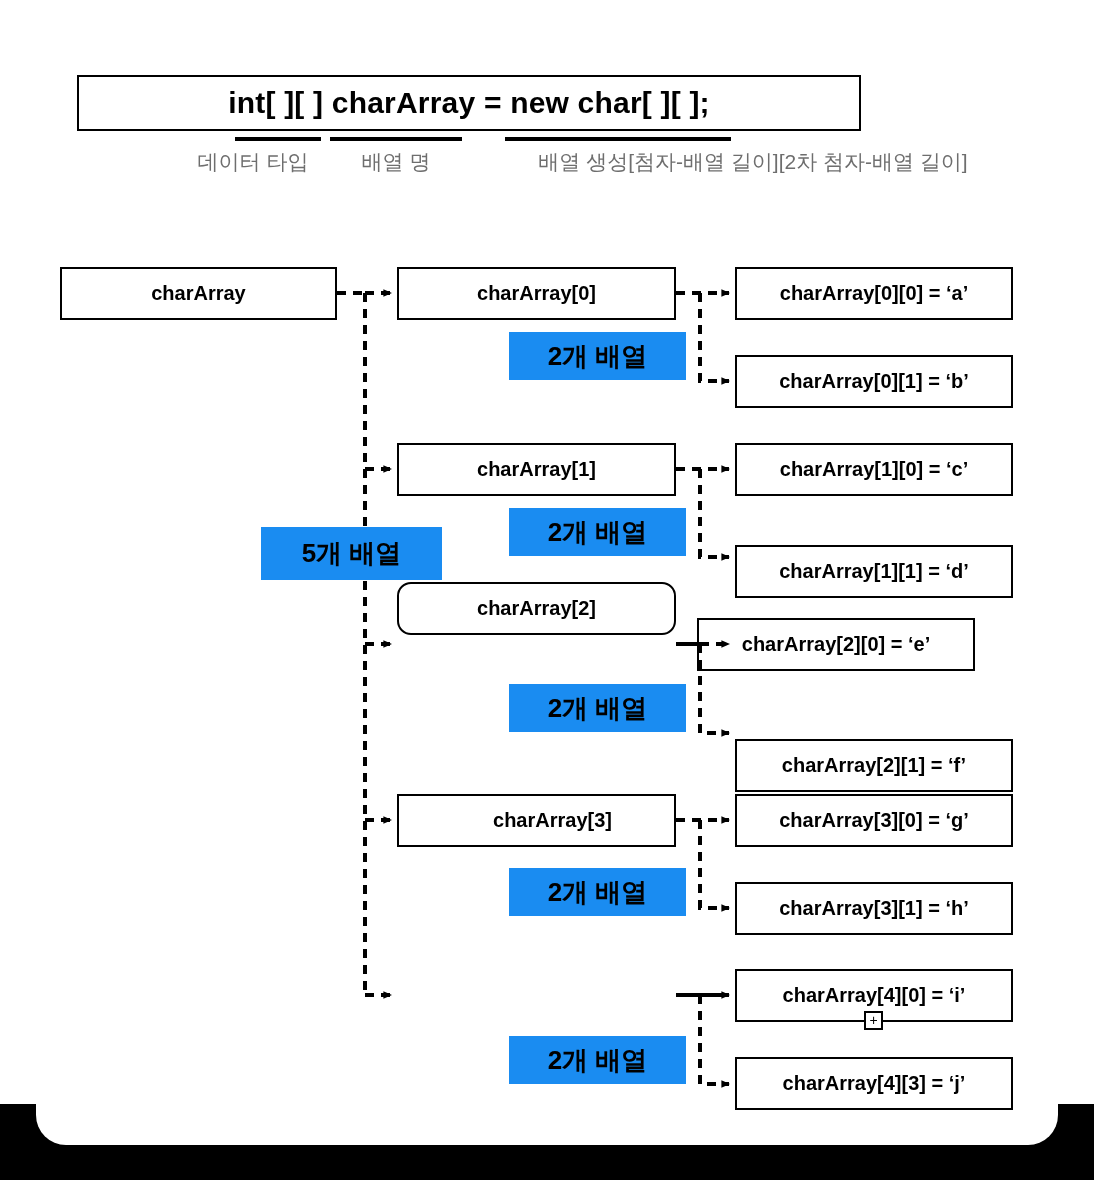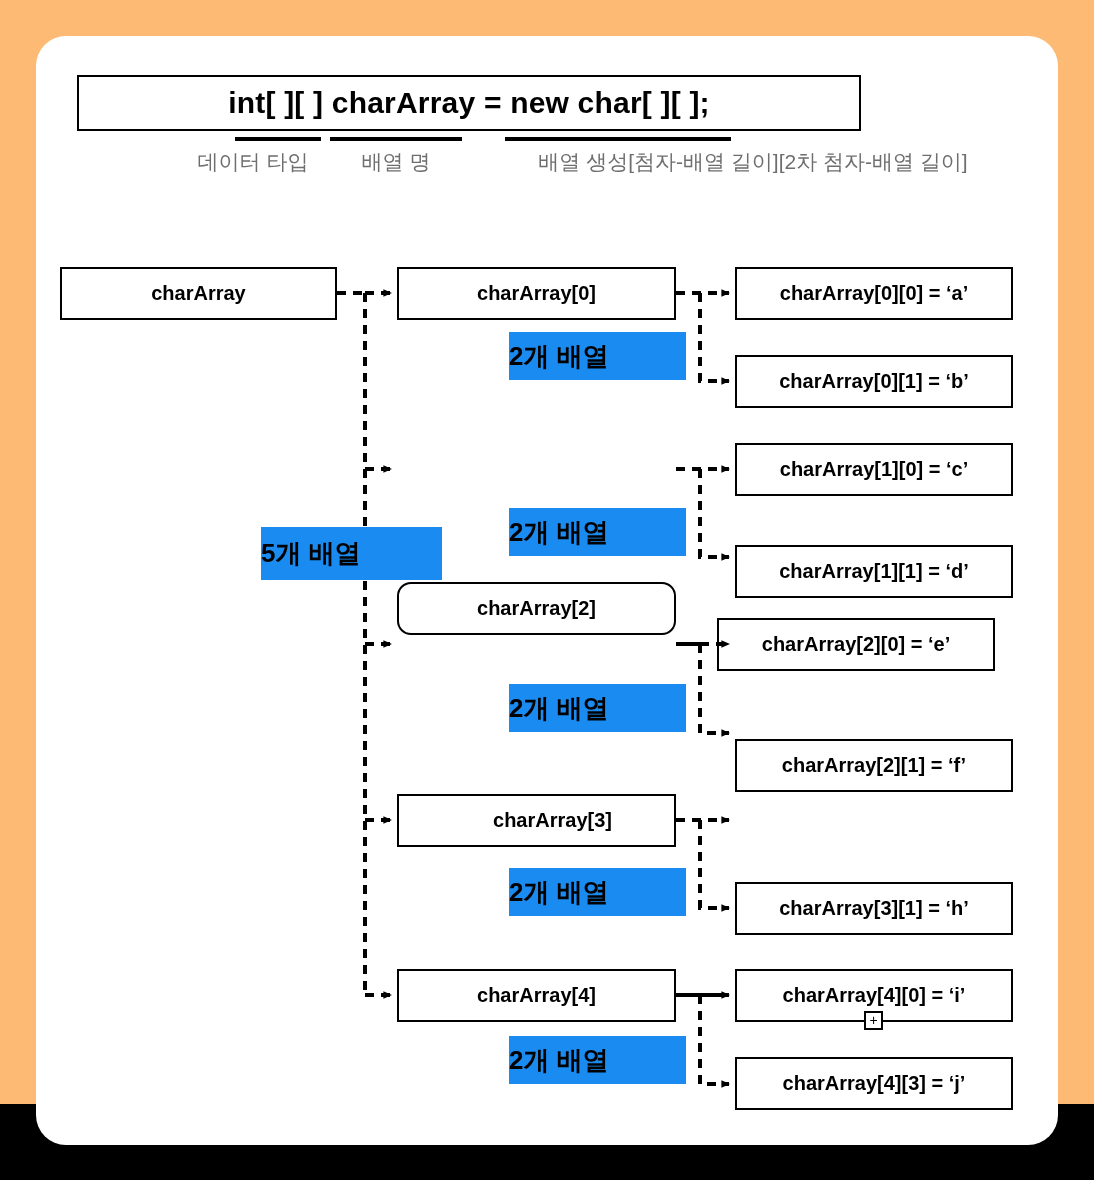--- a/index.html
+++ b/index.html
@@ -10,21 +10,21 @@
   body {
     width: 1094px;
     height: 1180px;
     font-family: "Liberation Sans", "DejaVu Sans", sans-serif;
     overflow: hidden;
   }
   #stage {
     position: relative;
     width: 1094px;
     height: 1104px;
-    background: #fdba74;
+    background: #ffffff;
   }
   
   #card {
     position: absolute;
     left: 36px;
     top: 36px;
     width: 1022px;
     height: 1109px;
     background: #ffffff;
     border-radius: 30px;
@@ -79,21 +79,21 @@
   }
   .node.root   { width: 277px; height: 53px; }
   .node.mid    { width: 279px; height: 53px; }
   .node.leaf   { width: 278px; height: 53px; }
   
   .badge {
     position: absolute;
     background: #1a8cf1;
     display: flex;
     align-items: center;
-    justify-content: flex-start;
+    justify-content: center;
     font-size: 26px;
     font-weight: bold;
     color: #000000;
     white-space: nowrap;
     z-index: 5;
   }
   .badge.small { width: 177px; height: 48px; }
   .badge.big   { width: 181px; height: 53px; }
   
   #wires {
@@ -188,56 +188,59 @@
   <div class="badge small" style="left:509px; top:332px;">
     <span>2개 배열</span>
   </div>
   <div class="node leaf" style="left:735px; top:267px;">
     <span>charArray[0][0] = ‘a’</span>
   </div>
   <div class="node leaf" style="left:735px; top:355px;">
     <span>charArray[0][1] = ‘b’</span>
   </div>
 
+  <div class="node mid" style="left:397px; top:443px;">
+    <span>charArray[1]</span>
+  </div>
   <div class="badge small" style="left:509px; top:508px;">
     <span>2개 배열</span>
   </div>
   <div class="node leaf" style="left:735px; top:443px;">
     <span>charArray[1][0] = ‘c’</span>
   </div>
   <div class="node leaf" style="left:735px; top:545px;">
     <span>charArray[1][1] = ‘d’</span>
   </div>
 
   <div class="node mid" style="left:397px; top:582px;border-radius:14px;">
     <span>charArray[2]</span>
   </div>
   <div class="badge small" style="left:509px; top:684px;">
     <span>2개 배열</span>
   </div>
-  <div class="node leaf" style="left:717px; top:618px;">
+  <div class="node leaf" style="left:697px; top:618px;">
     <span>charArray[2][0] = ‘e’</span>
   </div>
   <div class="node leaf" style="left:735px; top:707px;margin-top:32px;">
     <span>charArray[2][1] = ‘f’</span>
   </div>
 
   <div class="node mid" style="left:397px; top:794px;padding-left:32px;">
     <span>charArray[3]</span>
   </div>
   <div class="badge small" style="left:509px; top:868px;">
     <span>2개 배열</span>
   </div>
+  <div class="node leaf" style="left:735px; top:794px;">
+    <span>charArray[3][0] = ‘g’</span>
+  </div>
   <div class="node leaf" style="left:735px; top:882px;">
     <span>charArray[3][1] = ‘h’</span>
   </div>
 
-  <div class="node mid" style="left:397px; top:969px;">
-    <span>charArray[4]</span>
-  </div>
   <div class="badge small" style="left:509px; top:1036px;">
     <span>2개 배열</span>
   </div>
   <div class="node leaf" style="left:735px; top:969px;">
     <span>charArray[4][0] = ‘i’</span>
   </div>
   <div class="node leaf" style="left:735px; top:1057px;">
     <span>charArray[4][3] = ‘j’</span>
   </div>
 

